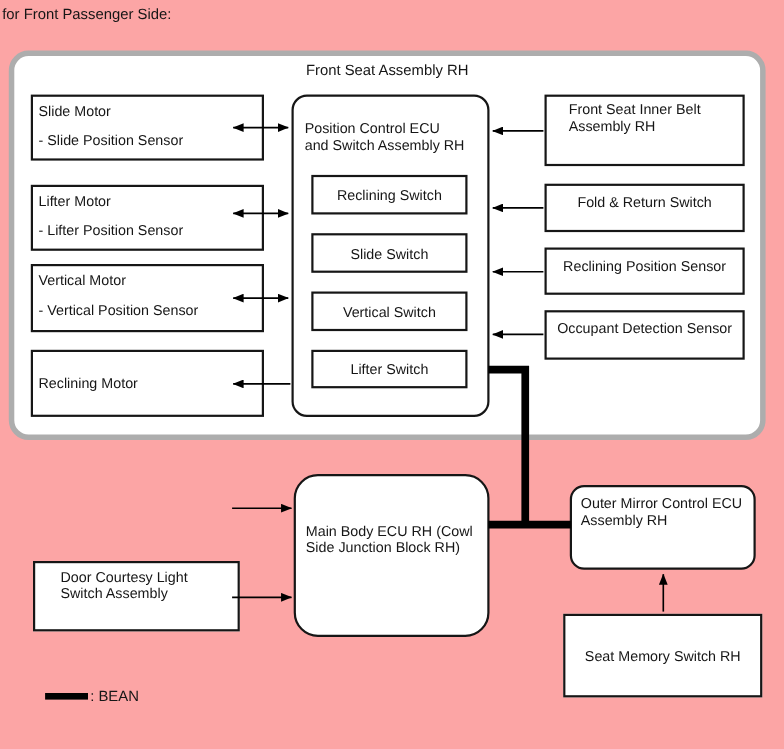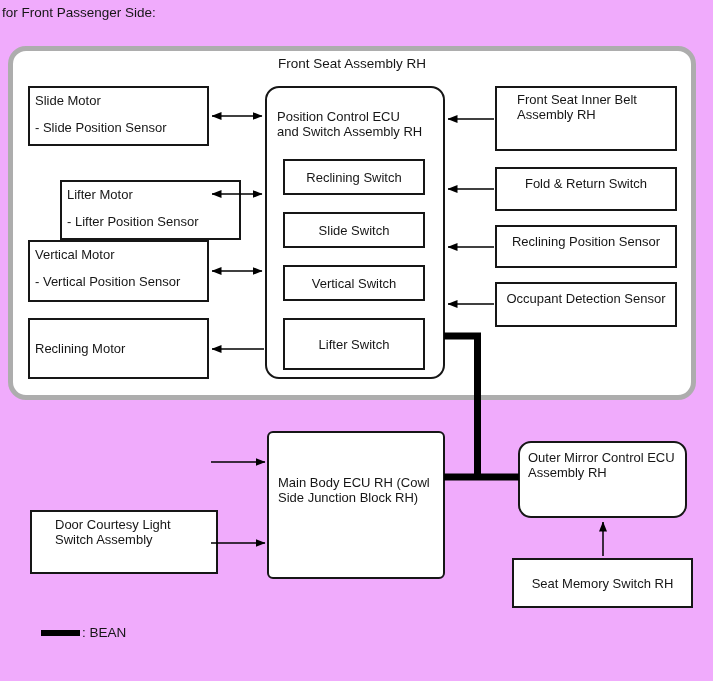--- a/index.html
+++ b/index.html
@@ -1,68 +1,68 @@
 <!DOCTYPE html>
 <html><head>
 <meta charset="utf-8">
 <style>
   html,body { margin:0; padding:0; background:#ffffff; }
   #canvas {
-    position:relative; width:713px; height:681px; background:#f0abfc;
+    position:relative; width:713px; height:681px; background:#fca5a5;
     font-family:"Liberation Sans", sans-serif; color:#161616; font-size:13px;
     overflow:hidden;
   }
   .abs { position:absolute; }
   .hdr { left:2px; top:5px; font-size:13.5px; }
   #outer-frame {
     left:8px; top:46px; width:688px; height:354px;
     border:5px solid #adadad; border-radius:18px; box-sizing:border-box;
     background:#ffffff;
   }
   #assembly-title { left:8px; top:56px; width:688px; text-align:center; font-size:13.5px; }
   .box {
     position:absolute; background:#ffffff; border:2px solid #161616;
     box-sizing:border-box; z-index:2;
   }
   .line { display:block; line-height:15px; white-space:nowrap; }
-  .motor { left:28px; width:181px; padding:5px 0 0 5px; }
+  .motor { left:28px; width:212px; padding:5px 0 0 5px; }
   .motor .l2 { margin-top:12px; }
   .motor.center-v { display:flex; align-items:center; padding:0 0 0 5px; }
   #ecu-assembly { left:265px; top:86px; width:180px; height:293px; border-radius:14px; }
   #ecu-title { padding:9px 0 0 10px;margin-top:12px; }
   .switch {
     left:283px; width:142px; display:flex; align-items:center; justify-content:center;
   }
   .right-box { left:495px; width:182px; }
   #inner-belt-box { padding:4px 0 10px 20px; }
   #fold-return-box, #reclining-position-box, #occupant-detection-box { padding-top:7px; text-align:center; }
   #parking-brake-box { left:30px; top:431px; width:180px; height:62px; padding:3px 0 0 21px; }
   #door-courtesy-box { left:30px; top:510px; width:188px; height:64px; padding:5px 0 0 23px; }
-  #main-body-ecu { left:267px; top:431px; width:178px; height:148px; border-radius:6px; padding:42px 0 0 9px; }
+  #main-body-ecu { left:267px; top:431px; width:178px; height:148px; border-radius:22px; padding:42px 0 0 9px; }
   #outer-mirror-ecu { left:518px; top:441px; width:169px; height:77px; border-radius:13px; padding:7px 0 0 8px; }
-  #seat-memory-box { left:512px; top:558px; width:181px; height:50px; display:flex; align-items:center; justify-content:center; }
+  #seat-memory-box { left:512px; top:558px; width:181px; height:76px; display:flex; align-items:center; justify-content:center; }
   #connector-layer { position:absolute; left:0; top:0; z-index:5; pointer-events:none; }
   #legend-line { left:41px; top:630px; width:39px; height:6px; background:#000000; }
   #legend-label { left:82px; top:625px; font-size:13.5px; }
 </style>
 </head>
 <body>
 
 <div id="canvas">
 
   <div class="abs hdr">for Front Passenger Side:</div>
 
   <div class="abs" id="outer-frame"></div>
   <div class="abs" id="assembly-title">Front Seat Assembly RH</div>
 
   <div class="box motor" style="top:86px;height:60px;">
     <span class="line">Slide Motor</span>
     <span class="line l2">- Slide Position Sensor</span>
   </div>
-  <div class="box motor" style="top:180px;height:60px;margin-left:32px;">
+  <div class="box motor" style="top:168px;height:60px;">
     <span class="line">Lifter Motor</span>
     <span class="line l2">- Lifter Position Sensor</span>
   </div>
   <div class="box motor" style="top:240px;height:62px;">
     <span class="line">Vertical Motor</span>
     <span class="line l2">- Vertical Position Sensor</span>
   </div>
   <div class="box motor center-v" style="top:318px;height:61px;">
     <span class="line">Reclining Motor</span>
   </div>
@@ -75,21 +75,21 @@
   </div>
   <div class="box switch" style="top:159px;height:36px;">
     <span>Reclining Switch</span>
   </div>
   <div class="box switch" style="top:212px;height:36px;">
     <span>Slide Switch</span>
   </div>
   <div class="box switch" style="top:265px;height:36px;">
     <span>Vertical Switch</span>
   </div>
-  <div class="box switch" style="top:318px;height:52px;">
+  <div class="box switch" style="top:318px;height:35px;">
     <span>Lifter Switch</span>
   </div>
 
   <div class="box right-box" id="inner-belt-box" style="top:86px;height:65px;">
     <span class="line">Front Seat Inner Belt</span>
     <span class="line">Assembly RH</span>
   </div>
   <div class="box right-box" id="fold-return-box" style="top:167px;height:44px;">
     <span class="line" style="white-space:normal;">Fold &amp; Return Switch</span>
   </div>

